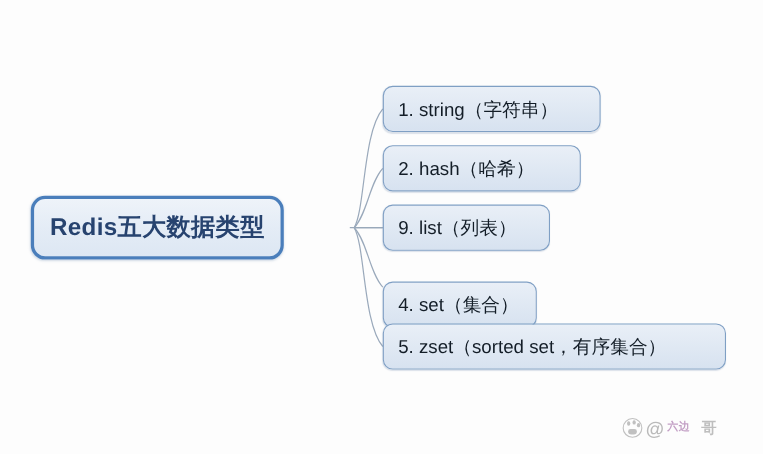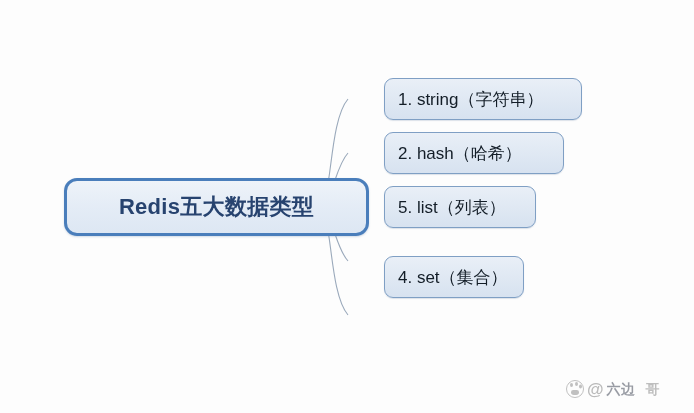--- a/index.html
+++ b/index.html
@@ -38,33 +38,32 @@
     position: absolute;
     box-sizing: border-box;
     background: linear-gradient(180deg, #e9eff7 0%, #dfe8f3 55%, #d7e2f0 100%);
     border: 1px solid #7f9fc4;
     border-radius: 9px;
     display: flex;
     align-items: center;
     color: #16232e;
     white-space: nowrap;
     box-shadow: 0 1px 1px rgba(120,145,175,0.25);
-    margin-left: 36px;
   }
 
   .node-label {
     display: block;
     line-height: 1;
   }
 
   
   #root-node {
     left: 28px;
     top: 178px;
-    width: 305px;
+    width: 230px;
     height: 58px;
     border: 3px solid #4a7ebb;
     border-radius: 13px;
     background: linear-gradient(180deg, #eef3f9 0%, #e4ecf6 50%, #dde7f3 100%);
     justify-content: center;
     box-shadow: 0 1px 2px rgba(110,140,175,0.3);
   }
   #root-node .node-label {
     font-size: 22px;
     font-weight: bold;
@@ -131,22 +130,22 @@
     border-radius: 4px 4px 5px 5px;
     background: #6d6d6d;
   }
   #watermark .wm-at {
     font-size: 17px;
     color: #5f5f5f;
     font-weight: bold;
     line-height: 1;
   }
   #watermark .wm-name {
-    font-size: 14px;
-    color: #0f172a;
+    font-size: 10px;
+    color: #701a75;
     font-weight: bold;
     line-height: 1;
     letter-spacing: 0.5px;
   }
   #watermark .wm-suffix {
     font-size: 14px;
     color: #6a6a6a;
     font-weight: bold;
     line-height: 1;
     margin-left: 7px;
@@ -178,27 +177,30 @@
 
   <div class="node child" id="node-string">
     <span class="node-label">1. string（字符串）</span>
   </div>
 
   <div class="node child" id="node-hash">
     <span class="node-label">2. hash（哈希）</span>
   </div>
 
   <div class="node child" id="node-list">
-    <span class="node-label">5. list（列表）</span>
+    <span class="node-label">9. list（列表）</span>
   </div>
 
   <div class="node child" id="node-set">
     <span class="node-label">4. set（集合）</span>
   </div>
 
+  <div class="node child" id="node-zset">
+    <span class="node-label">5. zset（sorted set，有序集合）</span>
+  </div>
 
   <div id="watermark">
     <span class="wm-paw"></span>
     <span class="wm-at">@</span>
     <span class="wm-name">六边</span>
     <span class="wm-suffix">哥</span>
   </div>
 
 </div>
 

